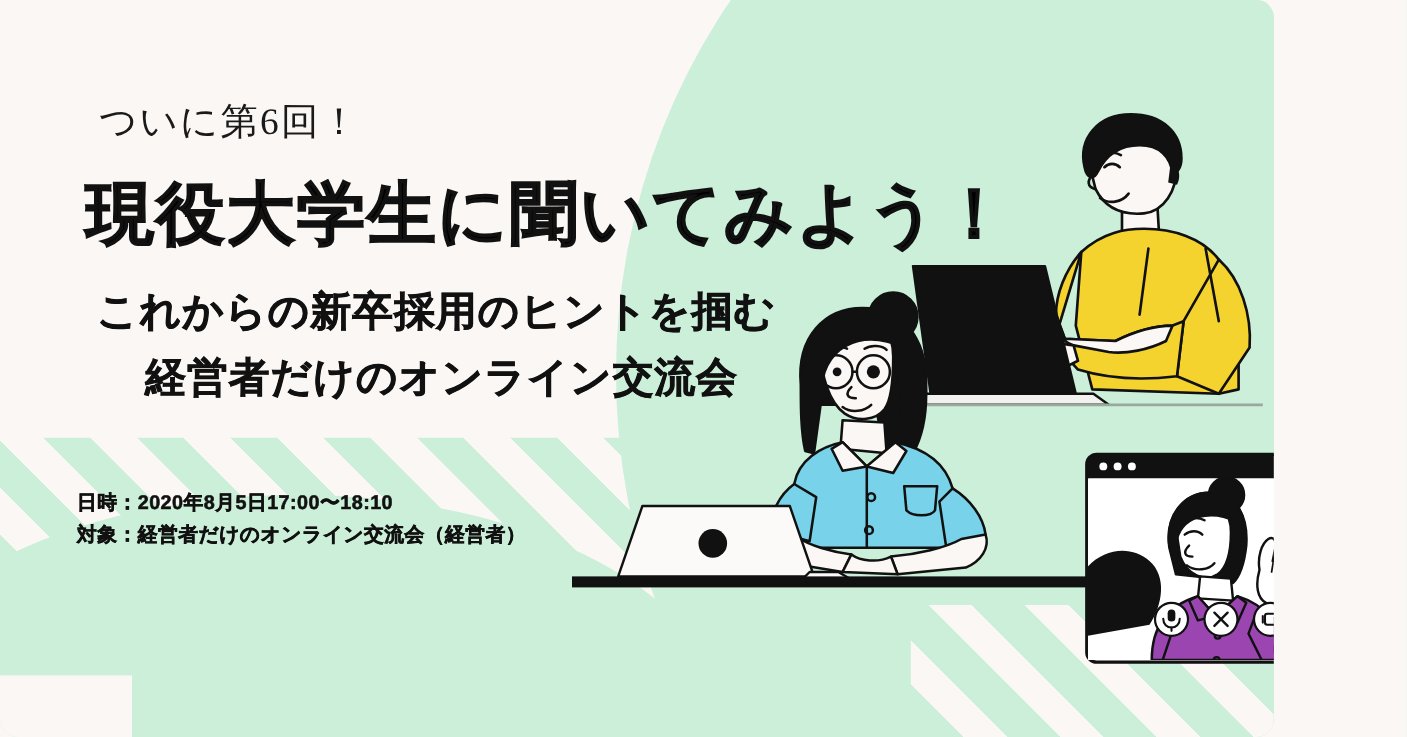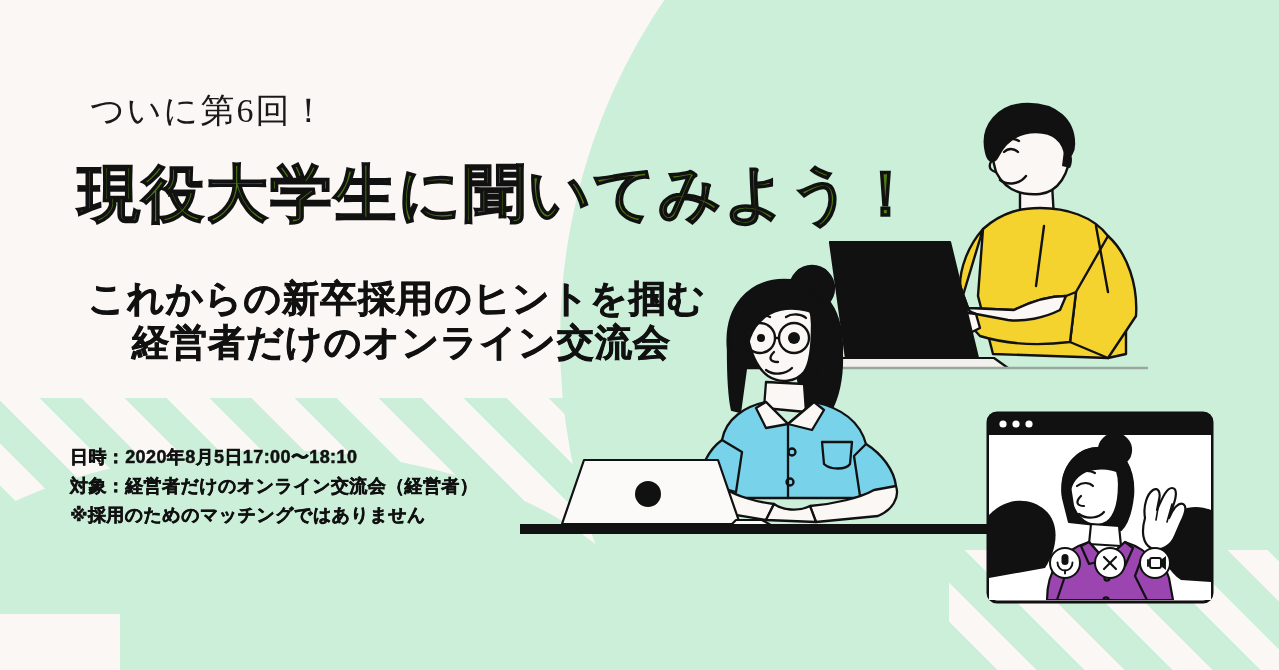--- a/index.html
+++ b/index.html
@@ -3,22 +3,23 @@
 <meta charset="utf-8">
 <title>Webinar Banner</title>
 <style>
   html,body{margin:0;padding:0;}
   body{
     width:1279px;height:670px;overflow:hidden;
     font-family:"Liberation Sans","DejaVu Sans",sans-serif;
     background:#FBF7F5;
   }
   #banner{
-    position:relative;width:1279px;height:670px;overflow:hidden;
+    position:relative;width:1158px;height:670px;overflow:hidden;
     background:#FBF7F5;
+    border-radius:16px;
   }
   
   .bg-layer{position:absolute;inset:0;}
   .mint-blob-right{
     position:absolute;
     left:560px;top:-240px;
     width:1100px;height:1160px;
     background:#CBEFD8;
     border-radius:50% 0 0 50%/50% 0 0 50%;
   }
@@ -46,31 +47,31 @@
   }
   
   .text-col{position:absolute;left:78px;top:0;width:880px;}
   .eyebrow{
     position:absolute;left:12px;top:88px;
     font-family:"Liberation Serif","DejaVu Serif",serif;
     font-size:34px;color:#1a1a1a;letter-spacing:2px;white-space:nowrap;
   }
   .headline{
     position:absolute;left:0;top:152px;
-    font-size:62px;font-weight:bold;color:#4d7c0f;
+    font-size:62px;font-weight:bold;color:#000000;
     letter-spacing:2px;white-space:nowrap;
     -webkit-text-stroke:1.6px #111;
   }
   .sub{
     position:absolute;left:10px;
     font-size:37px;font-weight:bold;color:#111;
     letter-spacing:1px;white-space:nowrap;
     -webkit-text-stroke:0.7px #111;
   }
-  .sub1{top:274px;}
+  .sub1{top:258px;}
   .sub2{top:318px;margin-left:44px;}
   .details{position:absolute;left:70px;top:443px;}
   .detail-line{
     font-size:18px;font-weight:bold;color:#111;
     letter-spacing:0.4px;white-space:nowrap;line-height:1.62;
     -webkit-text-stroke:0.5px #111;
   }
   
   .illus{position:absolute;}
   #man-illustration{left:808px;top:96px;width:370px;height:300px;}
@@ -95,21 +96,20 @@
   <div class="text-col">
     <div class="eyebrow">ついに第6回！</div>
     <div class="headline">現役大学生に聞いてみよう！</div>
     <div class="sub sub1">これからの新卒採用のヒントを掴む</div>
     <div class="sub sub2">経営者だけのオンライン交流会</div>
   </div>
 
   <div class="details">
     <div class="detail-line">日時：2020年8月5日17:00〜18:10</div>
     <div class="detail-line">対象：経営者だけのオンライン交流会（経営者）</div>
-    <div class="detail-line">※採用のためのマッチングではありません</div>
   </div>
 
   <div class="illus" id="man-illustration">
     <svg viewBox="0 0 370 300" width="370" height="300">
       <g stroke="#111" stroke-width="2.4" stroke-linejoin="round" stroke-linecap="round">
 
         <path d="M212 92 L212 120 L246 122 L244 88 Z" fill="#FBF7F5"></path>
 
         <path d="M175 133 C195 115 215 112 232 112 C258 112 285 120 300 140
                  C312 156 318 186 318 214 L318 258 L300 262 L185 258

